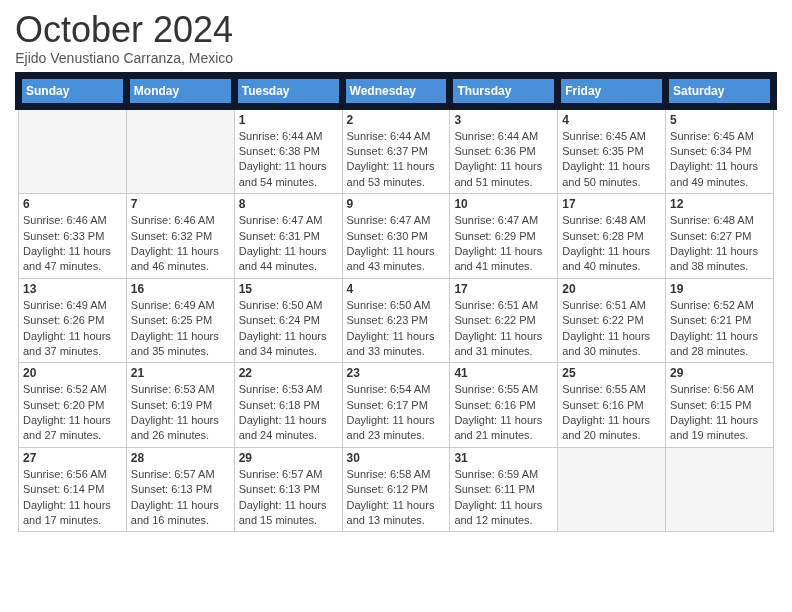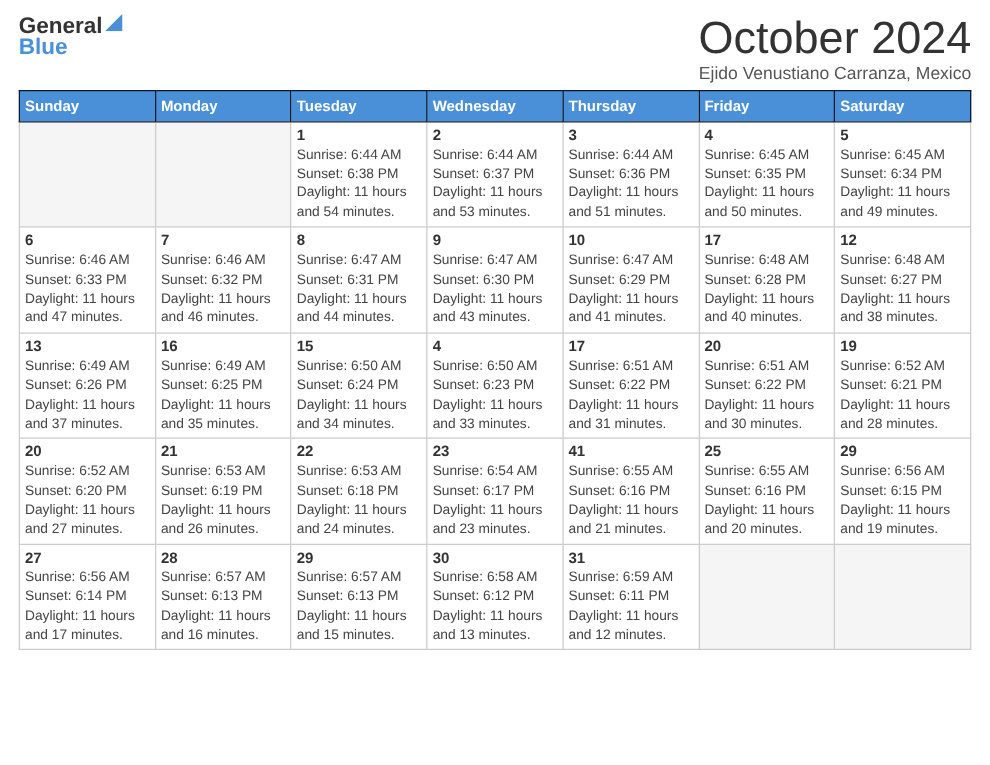--- a/index.html
+++ b/index.html
@@ -49,21 +49,21 @@
       border-collapse: collapse;
       table-layout: fixed;
     }
     .calendar th {
       background: #4a90d9;
       color: #fff;
       font-size: 12px;
       font-weight: bold;
       padding: 5px 4px;
       text-align: left;
-      border: 1px solid #0f172a;
+      border: 7px solid #0f172a;
     }
     .calendar td {
       border: 1px solid #ccc;
       vertical-align: top;
       padding: 3px 4px;
       font-size: 9.5px;
       color: #333;
       height: 80px;
       background: #fff;
     }
@@ -81,31 +81,20 @@
       font-size: 11px;
       line-height: 1.4;
       color: #444;
     }
   </style>
 </head>
 <body>
 
 <div class="page">
   <div class="header">
-    <div class="logo">
-      <div class="logo-row">
-        <span style="font-size:18px;font-weight:bold;color:#333;">General</span>
-        <span style="display:inline-block;margin-left:2px;vertical-align:middle;">
-          <svg width="14" height="14" viewBox="0 0 14 14">
-              <polygon points="0,14 14,14 14,0" fill="#4a90d9"></polygon>
-            </svg>
-        </span>
-      </div>
-      <span style="font-size:18px;font-weight:bold;color:#4a90d9;margin-top:-4px;">Blue</span>
-    </div>
     <div class="title-section">
       <div class="month-title">October 2024</div>
       <div class="location-title">Ejido Venustiano Carranza, Mexico</div>
     </div>
   </div>
 
   <table class="calendar">
     <thead>
       <tr>
       <th>Sunday</th>

